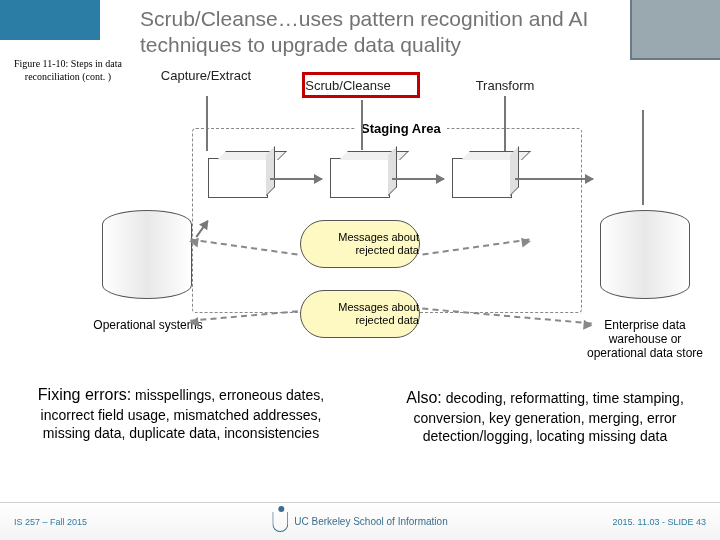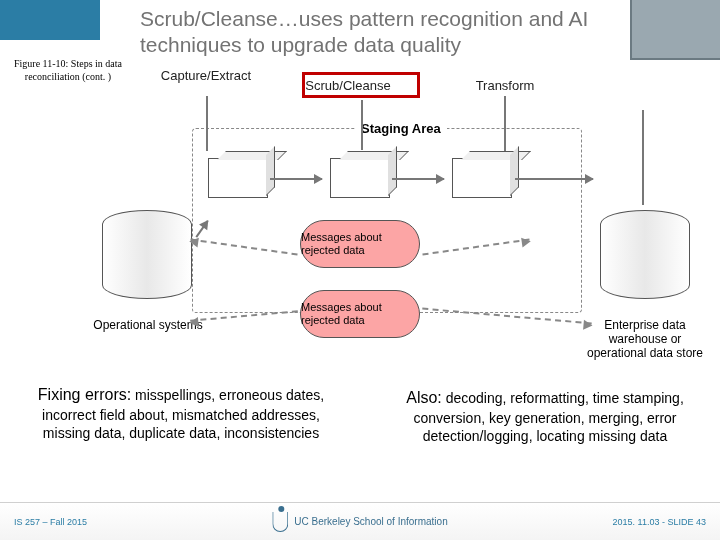--- a/index.html
+++ b/index.html
@@ -122,26 +122,26 @@
     transform-origin: top left;
     background: #e0e0e0;
   }
   .highlight-box {
     position: absolute;
     border: 3px solid #c00000;
   }
   .cloud {
     position: absolute;
     width: 120px; height: 48px;
-    background: #fca5a5;
+    background: #fef9c3;
     border: 1.5px solid #555;
     border-radius: 24px;
     font-family: Arial, sans-serif;
     font-size: 11px;
-    text-align: left;
+    text-align: right;
     display: flex;
     align-items: center;
     justify-content: center;
     line-height: 1.15;
   }
   .db-label {
     position: absolute;
     font-family: Arial, sans-serif;
     font-size: 12px;
     text-align: center;
@@ -263,21 +263,21 @@
   <div class="arrow" style="top:168px; left:62px; width:20px; transform:rotate(-55deg);"></div>
 
   <div class="arrow dashed rev" style="top:186px; left:60px; width:108px; transform:rotate(8deg);"></div>
   <div class="arrow dashed" style="top:186px; left:292px; width:108px; transform:rotate(-8deg);"></div>
   <div class="arrow dashed rev" style="top:255px; left:60px; width:108px; transform:rotate(-5deg);"></div>
   <div class="arrow dashed" style="top:255px; left:292px; width:170px; transform:rotate(5deg);"></div>
 
 </div>
 
 <div class="desc" style="top:385px; left:36px; width:290px;">
-  <span class="lead">Fixing errors:</span><span> misspellings, erroneous dates, incorrect field about, mismatched addresses, missing data, duplicate data, inconsistencies</span>
+  <span class="lead">Fixing errors:</span><span> misspellings, erroneous dates, incorrect field usage, mismatched addresses, missing data, duplicate data, inconsistencies</span>
 </div>
 
 <div class="desc" style="top:388px; left:400px; width:290px;">
   <span class="lead">Also:</span><span> decoding, reformatting, time stamping, conversion, key generation, merging, error detection/logging, locating missing data</span>
 </div>
 
 <div class="footer">
   <div class="footer-left">IS 257 – Fall 2015</div>
   <div class="footer-center">
     <span class="ischool-logo"></span>

